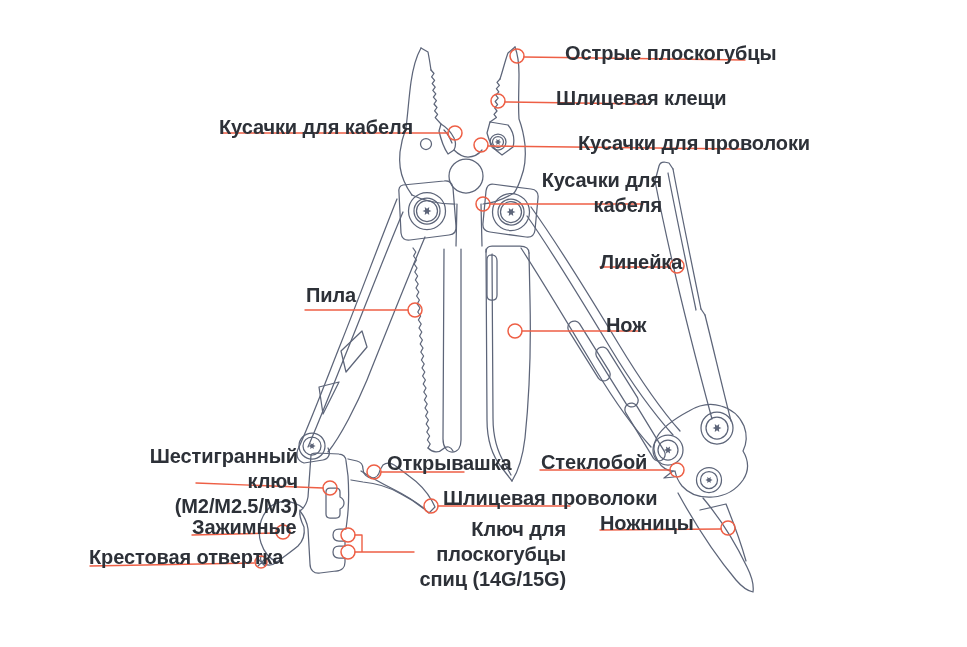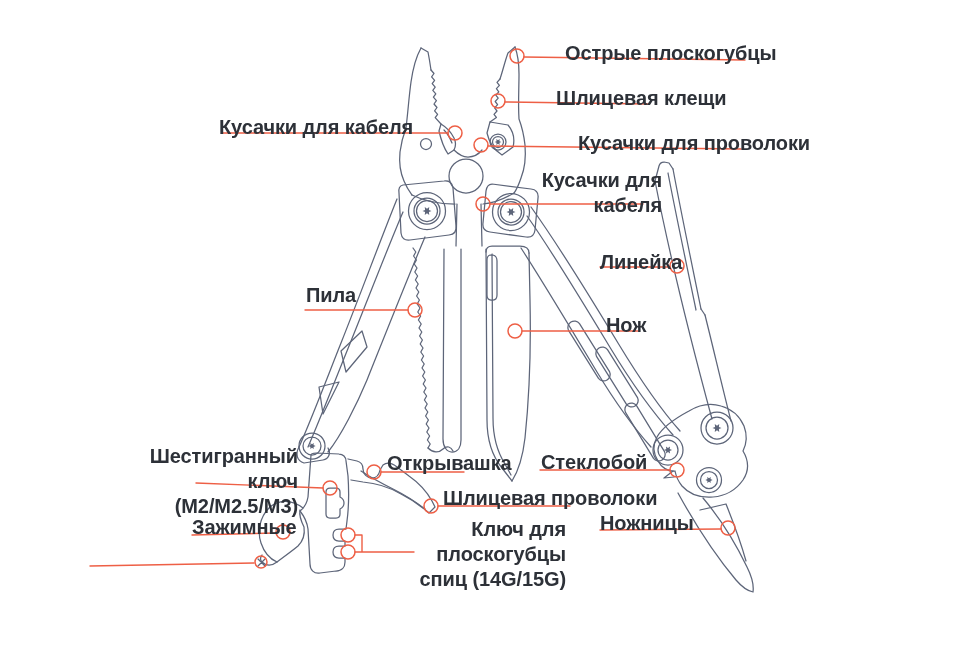--- a/index.html
+++ b/index.html
@@ -191,16 +191,17 @@
     <div>Шестигранный ключ</div>
     <div>(M2/M2.5/M3)</div>
   </div>
   <div class="callout" style="left:387px;top:451px"><span>Открывашка</span></div>
   <div class="callout" style="left:443px;top:486px"><span>Шлицевая проволоки</span></div>
   <div class="callout center" style="left:386px;top:517px;width:180px">
     <div>Ключ для плоскогубцы</div>
     <div>спиц (14G/15G)</div>
   </div>
   <div class="callout" style="left:192px;top:515px"><span>Зажимные</span></div>
+  <div class="callout" style="left:89px;top:545px"><span>Крестовая отвертка</span></div>
   <div class="callout" style="left:541px;top:450px"><span>Стеклобой</span></div>
   <div class="callout" style="left:600px;top:511px"><span>Ножницы</span></div>
 
 </div>
 
 </body></html>

